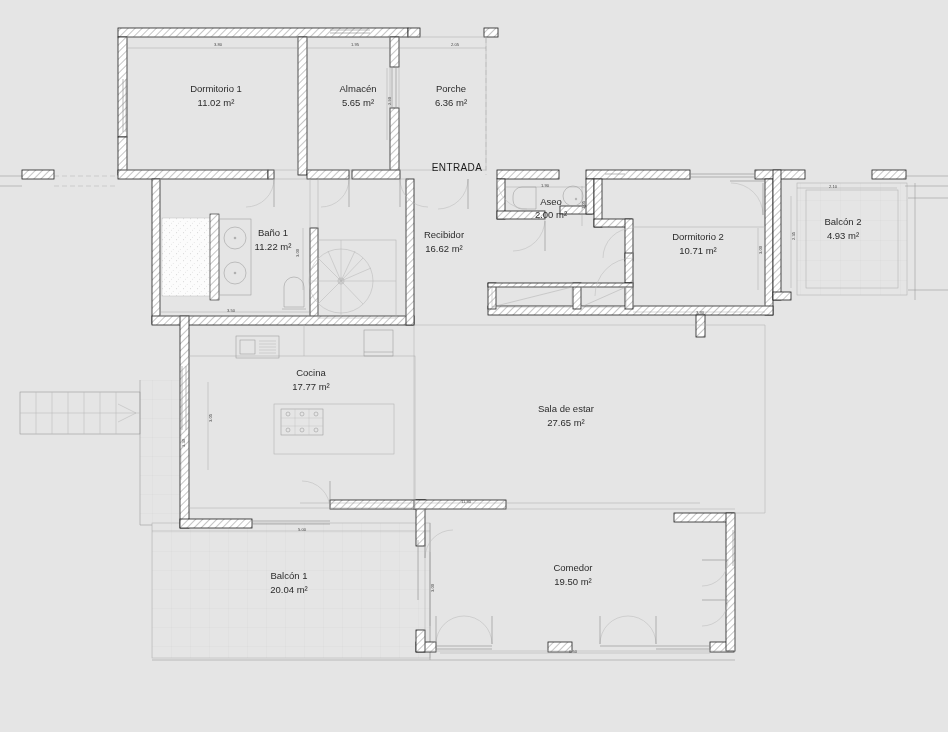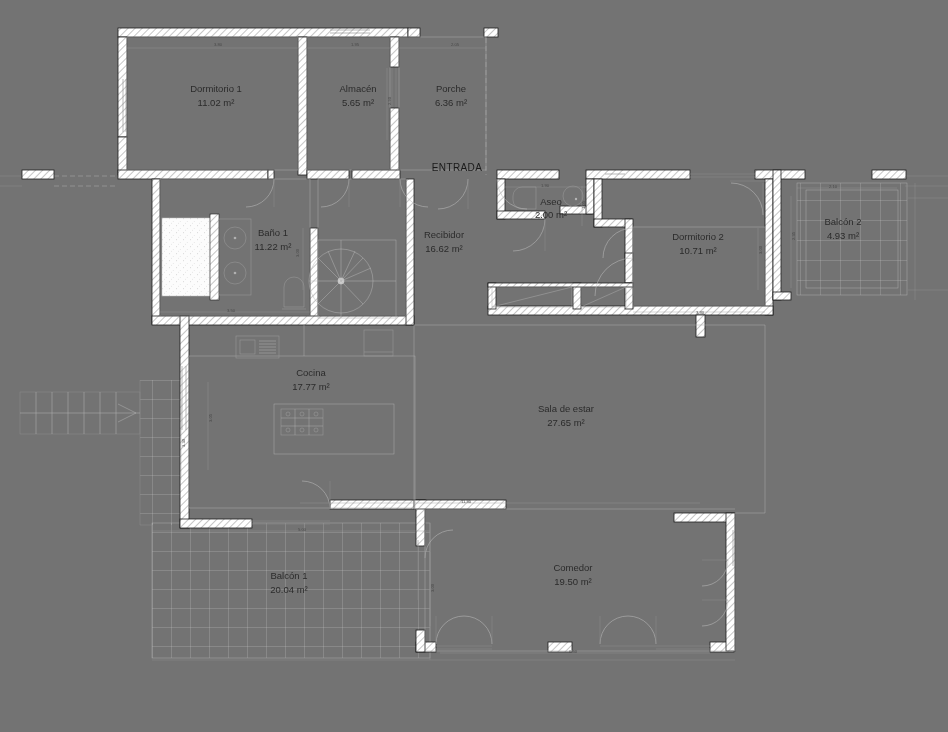--- a/index.html
+++ b/index.html
@@ -10,21 +10,21 @@
   body {
     width: 948px;
     height: 732px;
     font-family: "Liberation Sans", sans-serif;
     overflow: hidden;
   }
   #plan-root {
     position: relative;
     width: 948px;
     height: 732px;
-    background: #737373;
+    background: #e5e5e5;
   }
   svg.plan {
     display: block;
     width: 948px;
     height: 732px;
   }
   .room-name {
     font-family: "Liberation Sans", sans-serif;
     font-size: 9.5px;
     fill: #2b2b2b;

